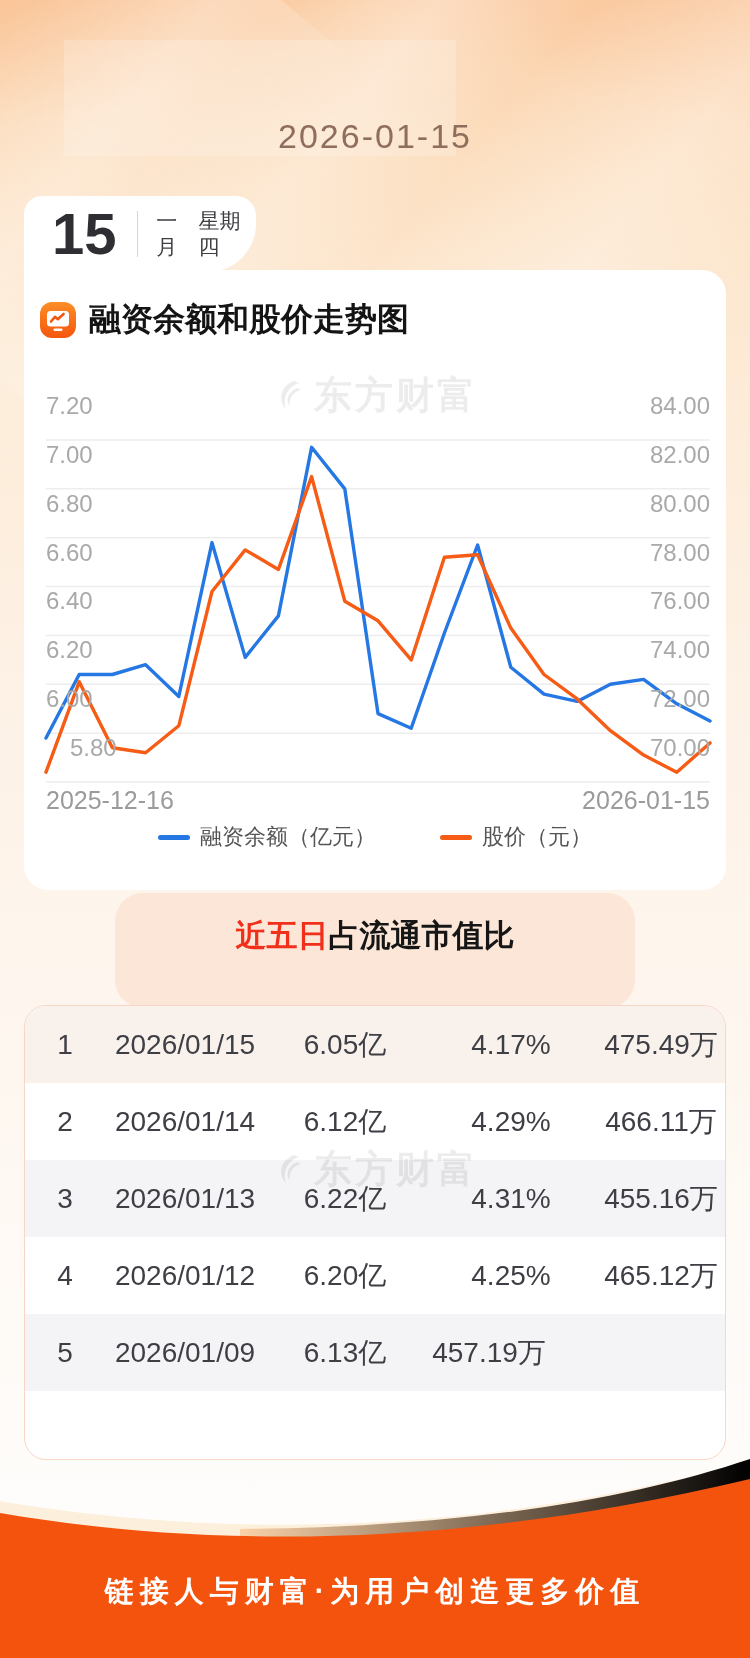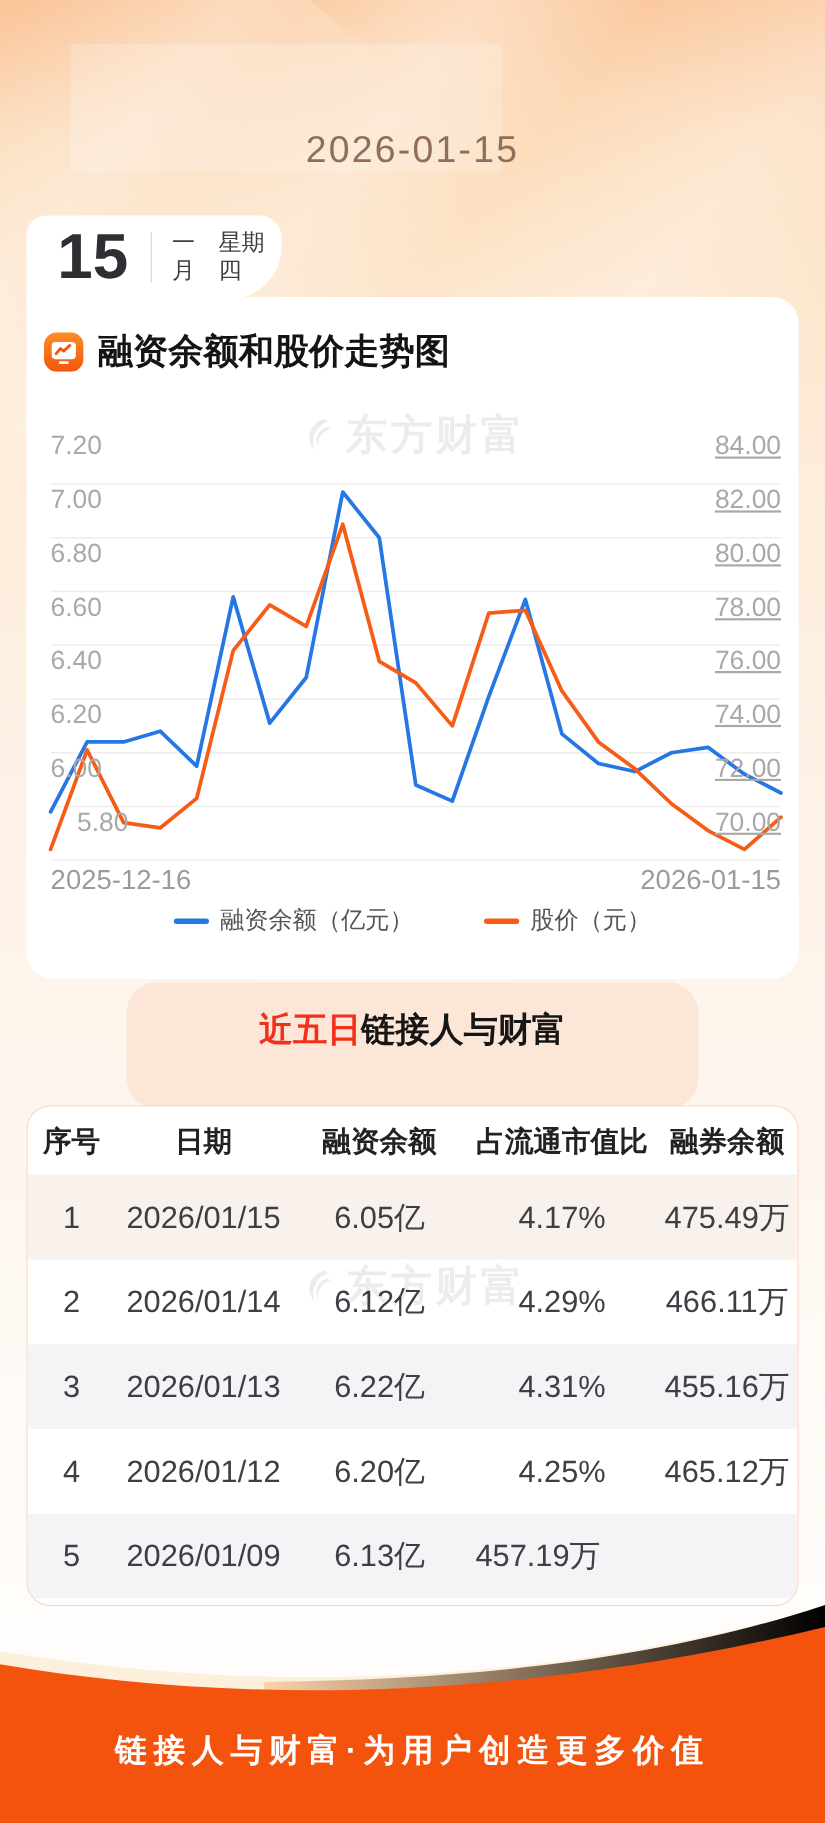--- a/index.html
+++ b/index.html
@@ -33,21 +33,21 @@
 
   
   .chart-card { position:absolute; left:24px; top:270px; width:702px; height:620px;
     background:#fff; border-radius:0 24px 24px 24px; }
   .sec-head { position:absolute; left:16px; top:28px; display:flex; align-items:center; }
   .sec-title { font-size:32px; font-weight:800; color:#141414; margin-left:13px; }
   .chart-icon { width:36px; height:36px; }
 
   .tick { position:absolute; font-size:24px; color:#a9a9a9; line-height:26px; }
   .tick.left { left:22px; }
-  .tick.right { right:16px; text-align:center;text-decoration:underline; }
+  .tick.right { right:16px; text-align:center; }
   .xlab { position:absolute; top:516px; font-size:25px; color:#9b9b9b; }
   .xlab.start { left:22px; }
   .xlab.end { right:16px; }
 
   .legend { position:absolute; top:552px; left:0; width:100%;
     display:flex; justify-content:center; align-items:flex-start; gap:64px; }
   .leg-item { display:flex; align-items:center; gap:10px; }
   .leg-dash { width:32px; height:5px; border-radius:3px; }
   .leg-label { font-size:22px; color:#555; }
 
@@ -167,32 +167,25 @@
         </div>
         <div class="leg-item">
           <span class="leg-dash" style="background: rgb(246, 92, 21);"></span>
           <span class="leg-label">股价（元）</span>
         </div>
       </div>
   </div>
 
   <div class="tbl-banner" style="background: rgb(252, 230, 215);">
     <div class="tbl-banner-title">
-      <span class="hl" style="color: rgb(241, 48, 28);">近五日</span><span>链接人与财富</span>
+      <span class="hl" style="color: rgb(241, 48, 28);">近五日</span><span>占流通市值比</span>
     </div>
   </div>
 
   <div class="table-card">
-    <div class="t-row t-head" id="table-head">
-        <div class="t-cell c0">序号</div>
-        <div class="t-cell c1">日期</div>
-        <div class="t-cell c2">融资余额</div>
-        <div class="t-cell c3">占流通市值比</div>
-        <div class="t-cell c4">融券余额</div>
-      </div>
     <div id="table-body">
         <div class="t-row t-data" style="background: rgb(249, 241, 236);">
           <div class="t-cell c0">1</div>
           <div class="t-cell c1">2026/01/15</div>
           <div class="t-cell c2">6.05亿</div>
           <div class="t-cell c3">4.17%</div>
           <div class="t-cell c4">475.49万</div>
         </div>
         <div class="t-row t-data">
           <div class="t-cell c0">2</div>

